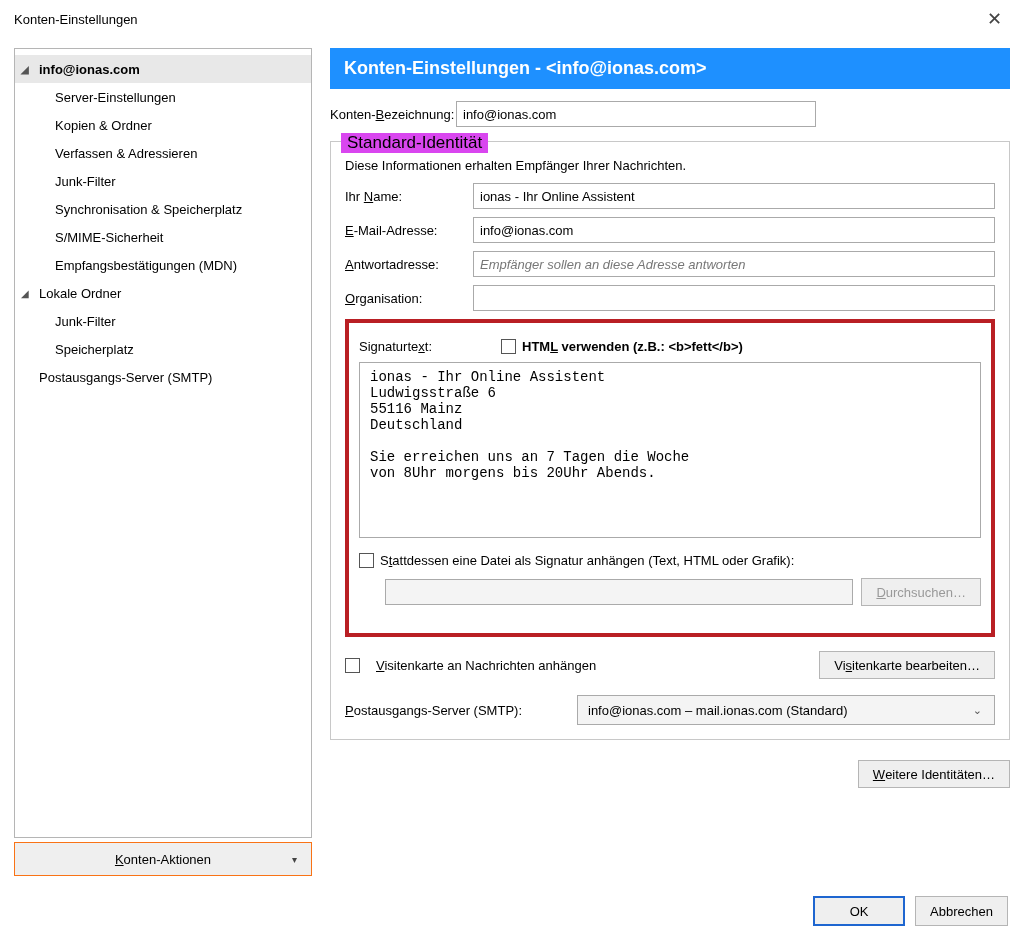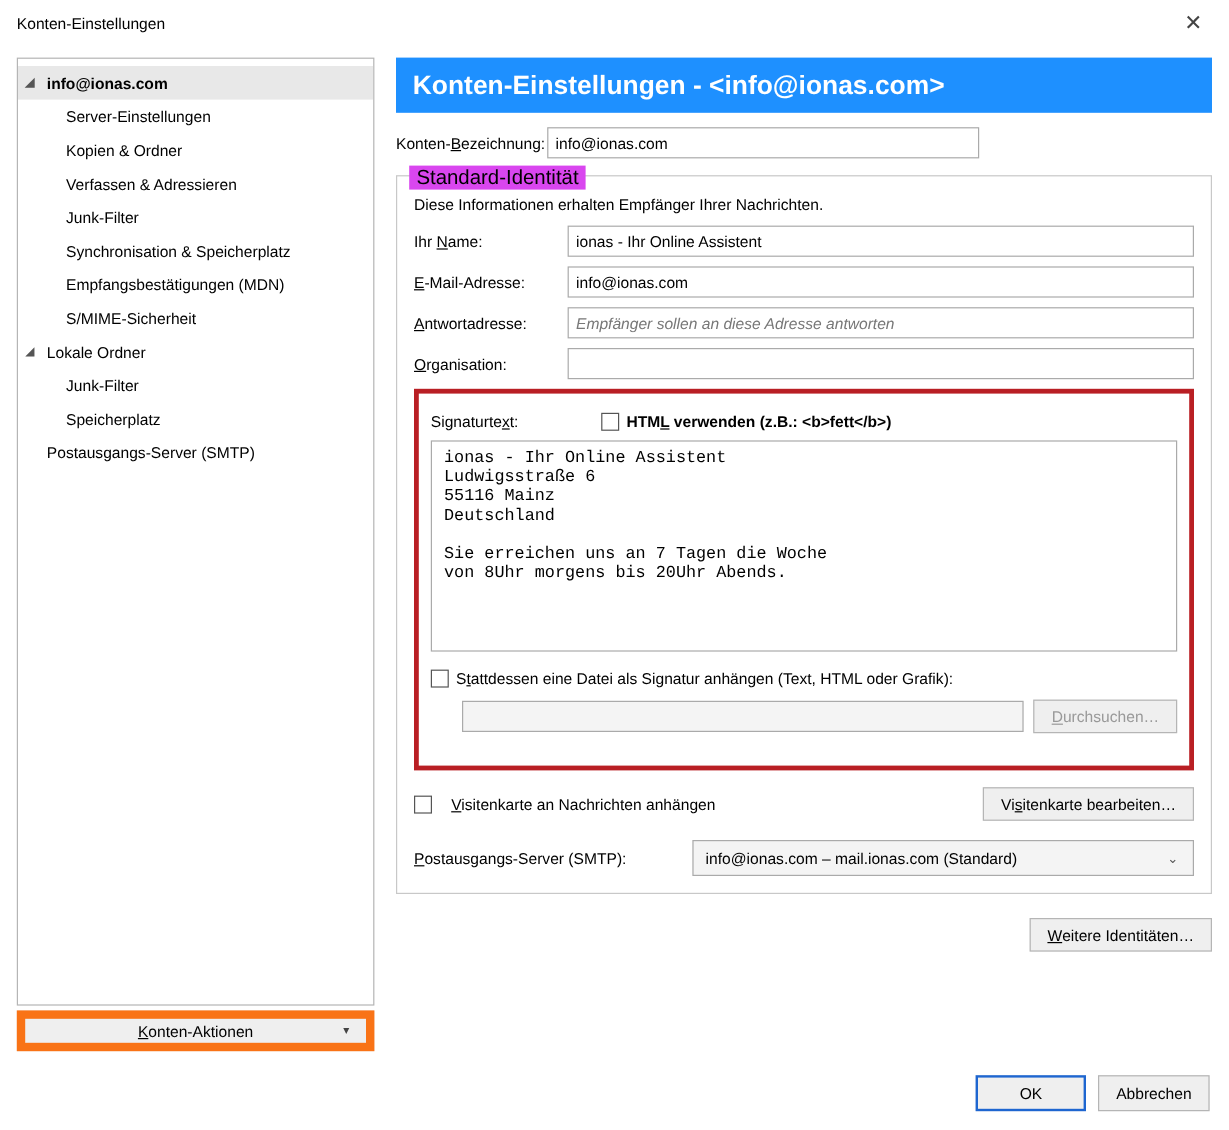--- a/index.html
+++ b/index.html
@@ -61,21 +61,21 @@
   }
   .tree-item .twisty {
     width: 12px;
     font-size: 10px;
     color: #555;
     margin-right: 6px;
   }
   .account-actions {
     margin-top: 4px;
     height: 34px;
-    border: 7px solid #f97316;
+    border: 1px solid #f97316;
     background: #efefef;
     display: flex;
     align-items: center;
     justify-content: center;
     position: relative;
     cursor: pointer;
   }
   .account-actions .caret {
     position: absolute;
     right: 14px;
@@ -84,21 +84,21 @@
   }
   .main {
     flex: 1;
     display: flex;
     flex-direction: column;
   }
   .banner {
     background: #1e90ff;
     color: #fff;
     font-weight: 600;
-    font-size: 22px;
+    font-size: 18px;
     padding: 10px 14px;
   }
   .form-row {
     display: flex;
     align-items: center;
     margin-top: 12px;
     gap: 0;
   }
   .form-row label { width: 126px; }
   .underline { text-decoration: underline; }
@@ -264,24 +264,24 @@
       <div class="tree-item level2">
           <span>Verfassen &amp; Adressieren</span>
         </div>
       <div class="tree-item level2">
           <span>Junk-Filter</span>
         </div>
       <div class="tree-item level2">
           <span>Synchronisation &amp; Speicherplatz</span>
         </div>
       <div class="tree-item level2">
+          <span>S/MIME-Sicherheit</span>
+        </div>
+      <div class="tree-item level2">
           <span>Empfangsbestätigungen (MDN)</span>
-        </div>
-      <div class="tree-item level2">
-          <span>S/MIME-Sicherheit</span>
         </div>
       <div class="tree-item level1">
         <span class="twisty">◢</span>
         <span>Lokale Ordner</span>
       </div>
       <div class="tree-item level2">
           <span>Junk-Filter</span>
         </div>
       <div class="tree-item level2">
           <span>Speicherplatz</span>

